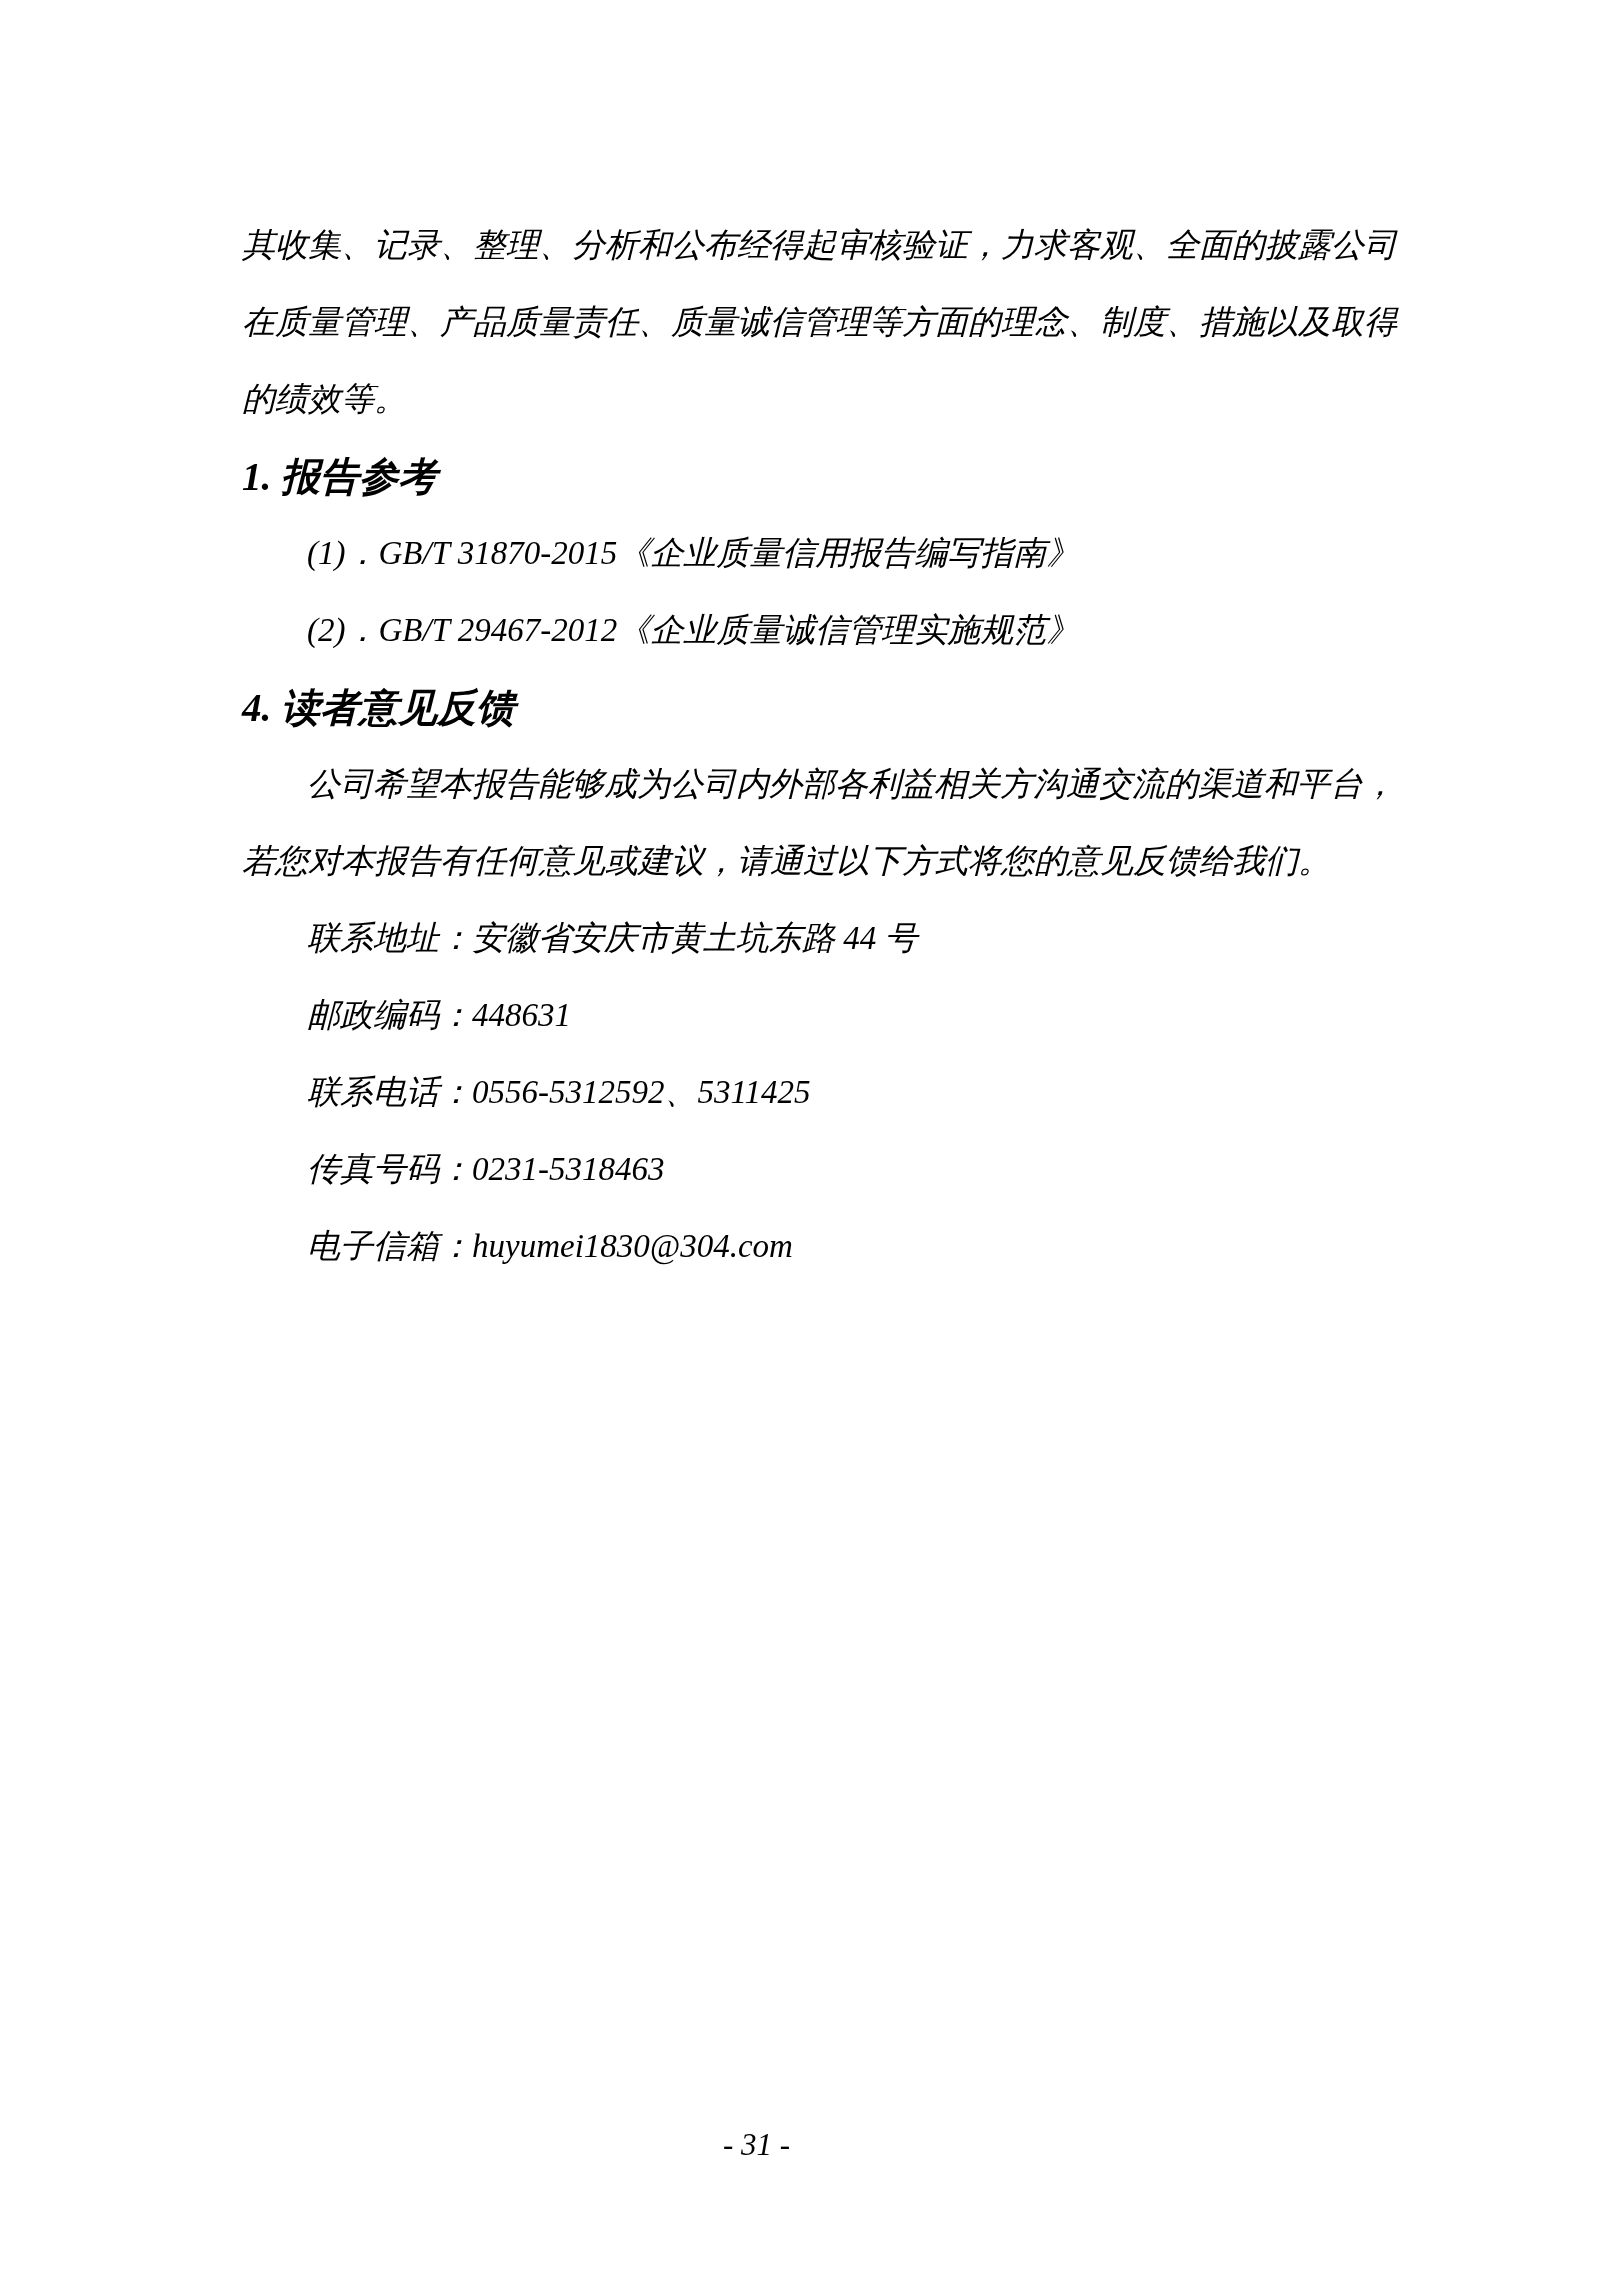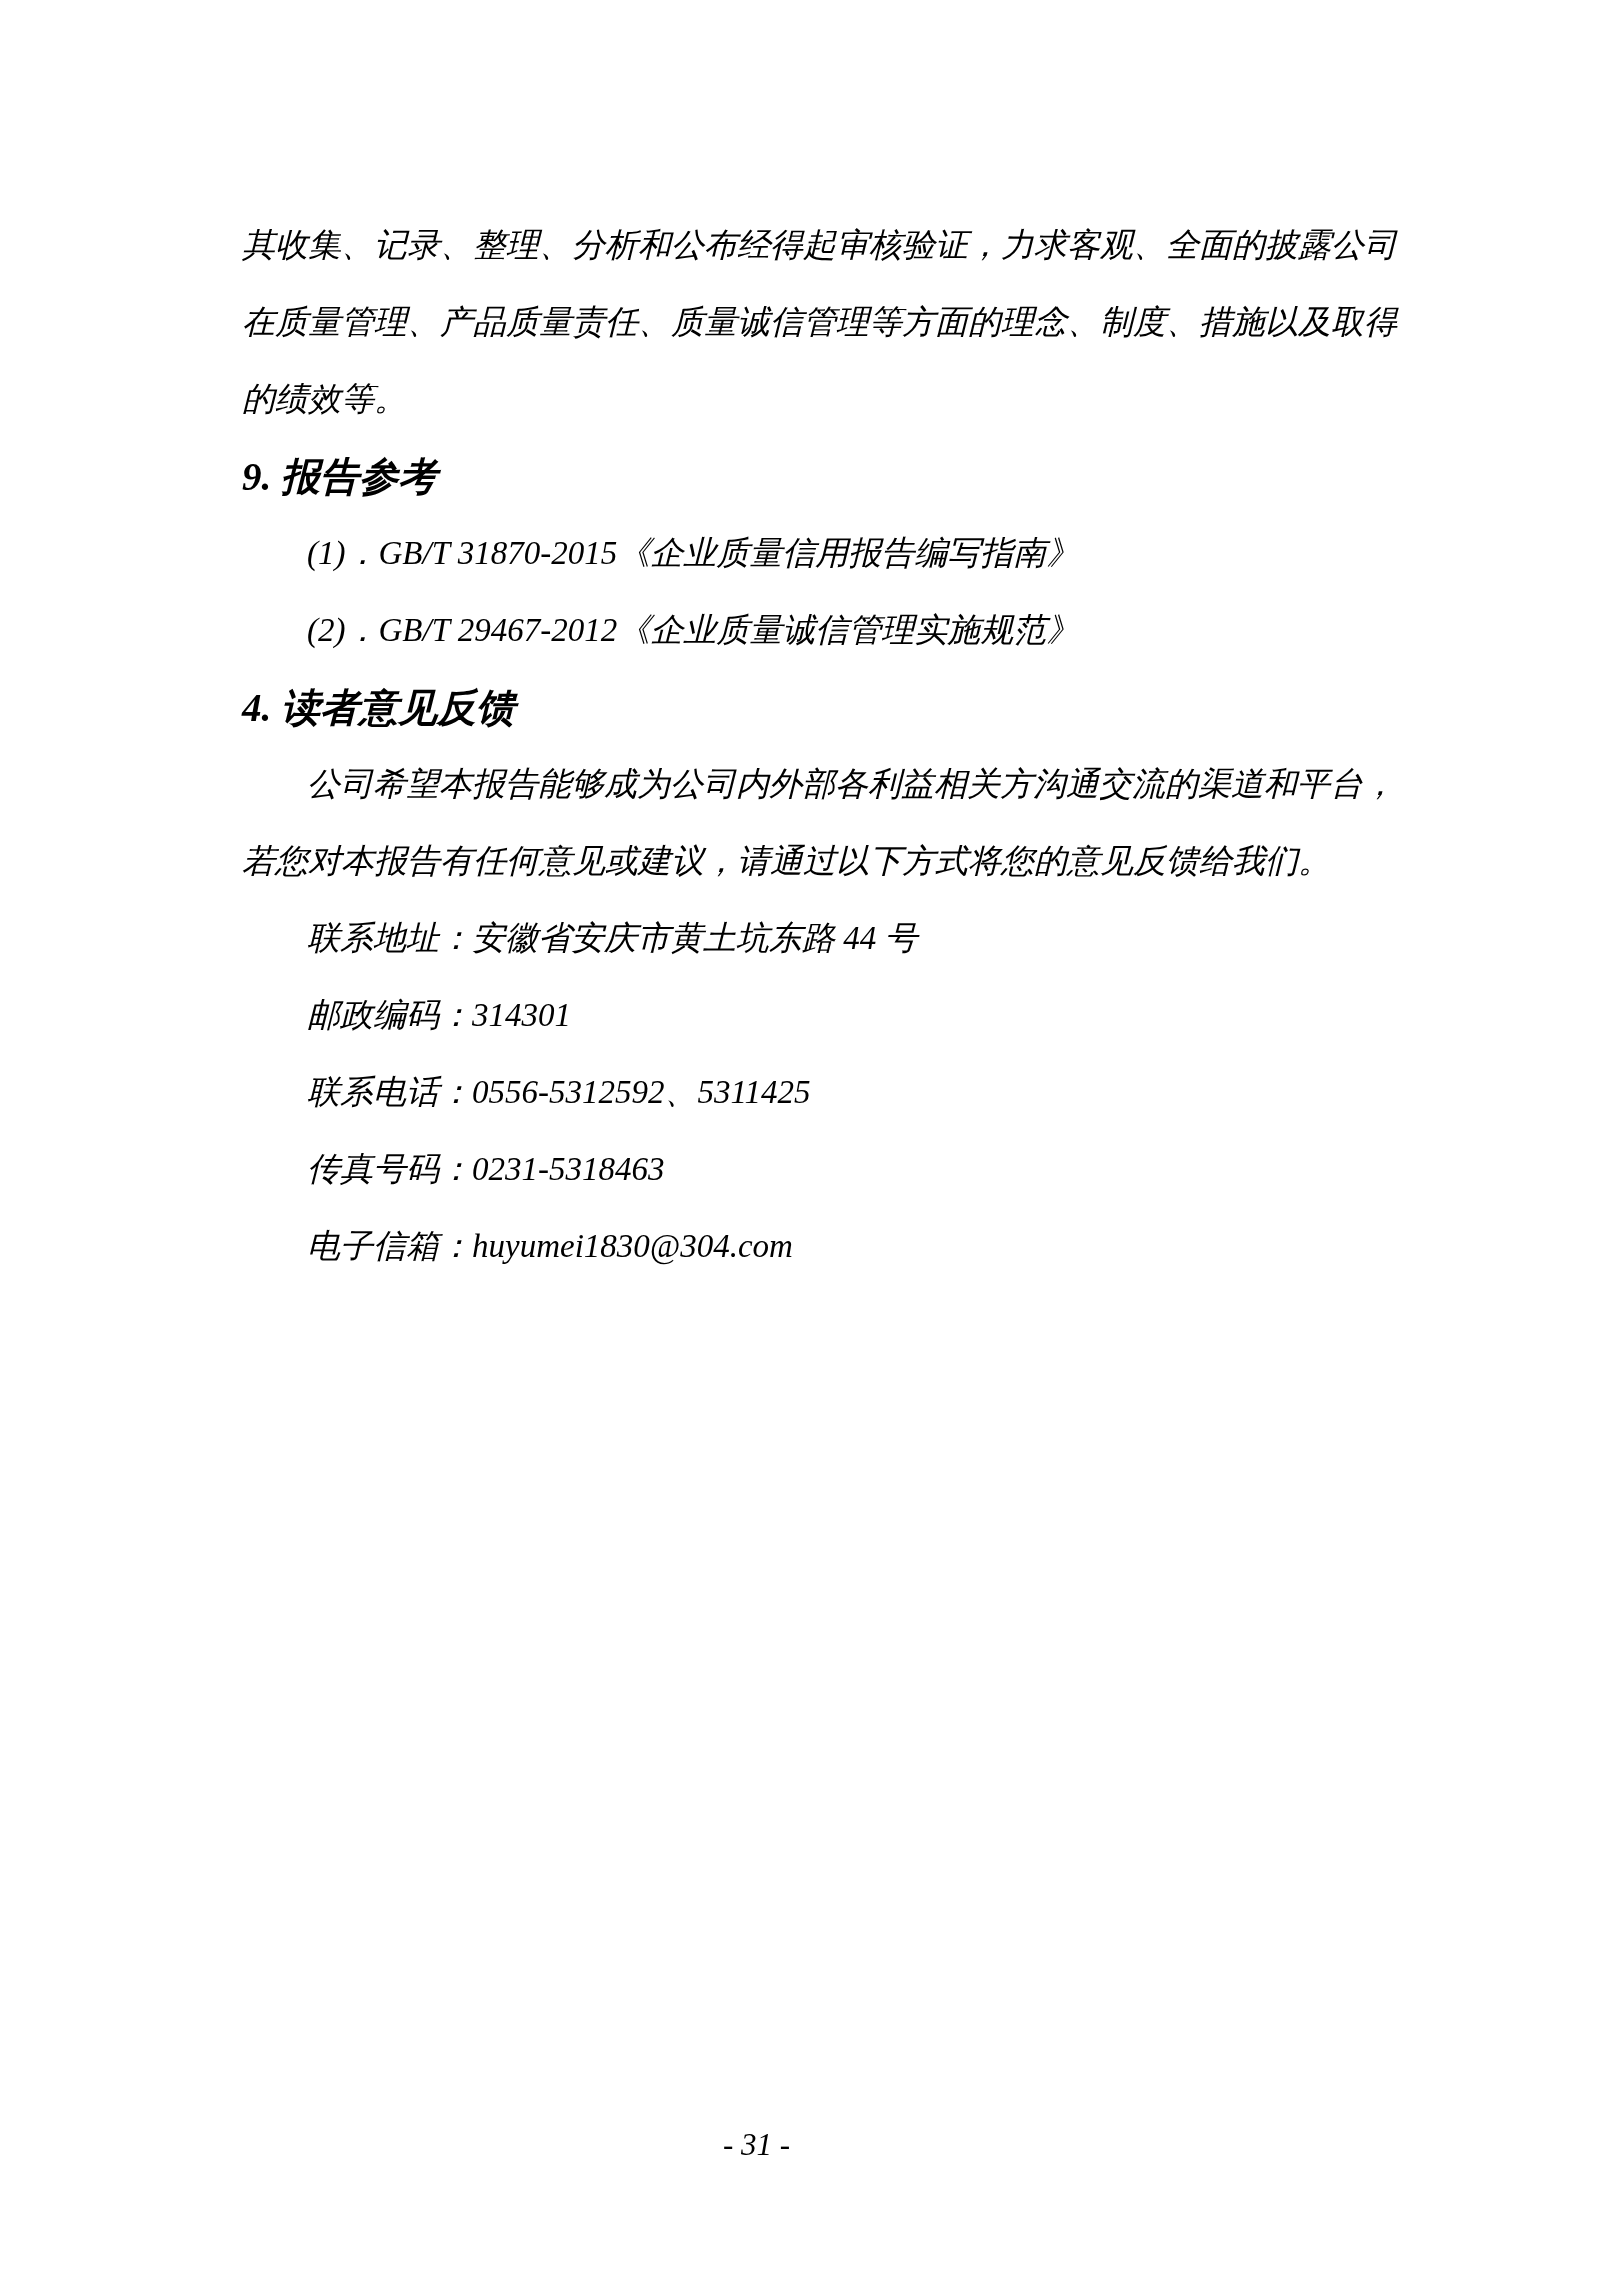--- a/index.html
+++ b/index.html
@@ -65,35 +65,35 @@
 <div class="page">
 
   <main class="doc">
 
     <p class="line">其收集、记录、整理、分析和公布经得起审核验证，力求客观、全面的披露公司</p>
 
     <p class="line">在质量管理、产品质量责任、质量诚信管理等方面的理念、制度、措施以及取得</p>
 
     <p class="line">的绩效等。</p>
 
-    <h2 class="heading">9. 报告参考</h2>
+    <h2 class="heading">1. 报告参考</h2>
 
     <p class="line indent">(1)．GB/T 31870-2015《企业质量信用报告编写指南》</p>
 
     <p class="line indent">(2)．GB/T 29467-2012《企业质量诚信管理实施规范》</p>
 
     <h2 class="heading">4. 读者意见反馈</h2>
 
     <p class="line indent">公司希望本报告能够成为公司内外部各利益相关方沟通交流的渠道和平台，</p>
 
     <p class="line">若您对本报告有任何意见或建议，请通过以下方式将您的意见反馈给我们。</p>
 
     <p class="line indent">联系地址：安徽省安庆市黄土坑东路 44 号</p>
 
-    <p class="line indent">邮政编码：314301</p>
+    <p class="line indent">邮政编码：448631</p>
 
     <p class="line indent">联系电话：0556-5312592、5311425</p>
 
     <p class="line indent">传真号码：0231-5318463</p>
 
     <p class="line indent">电子信箱：huyumei1830@304.com</p>
 
   </main>
 
   <footer class="footer">

